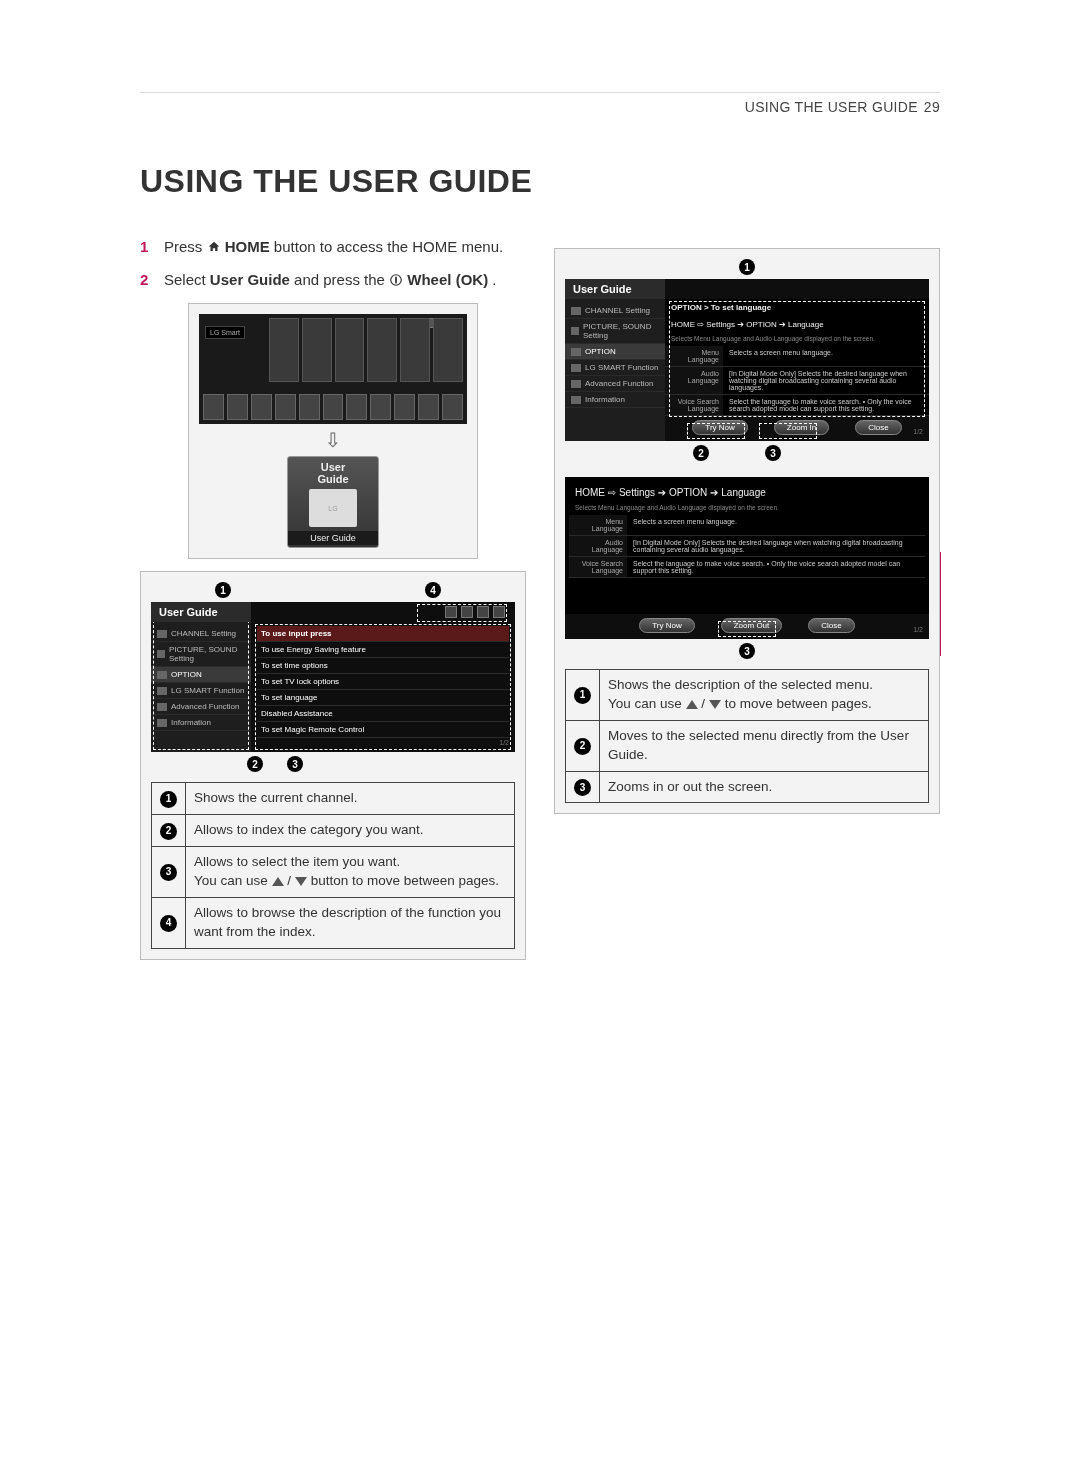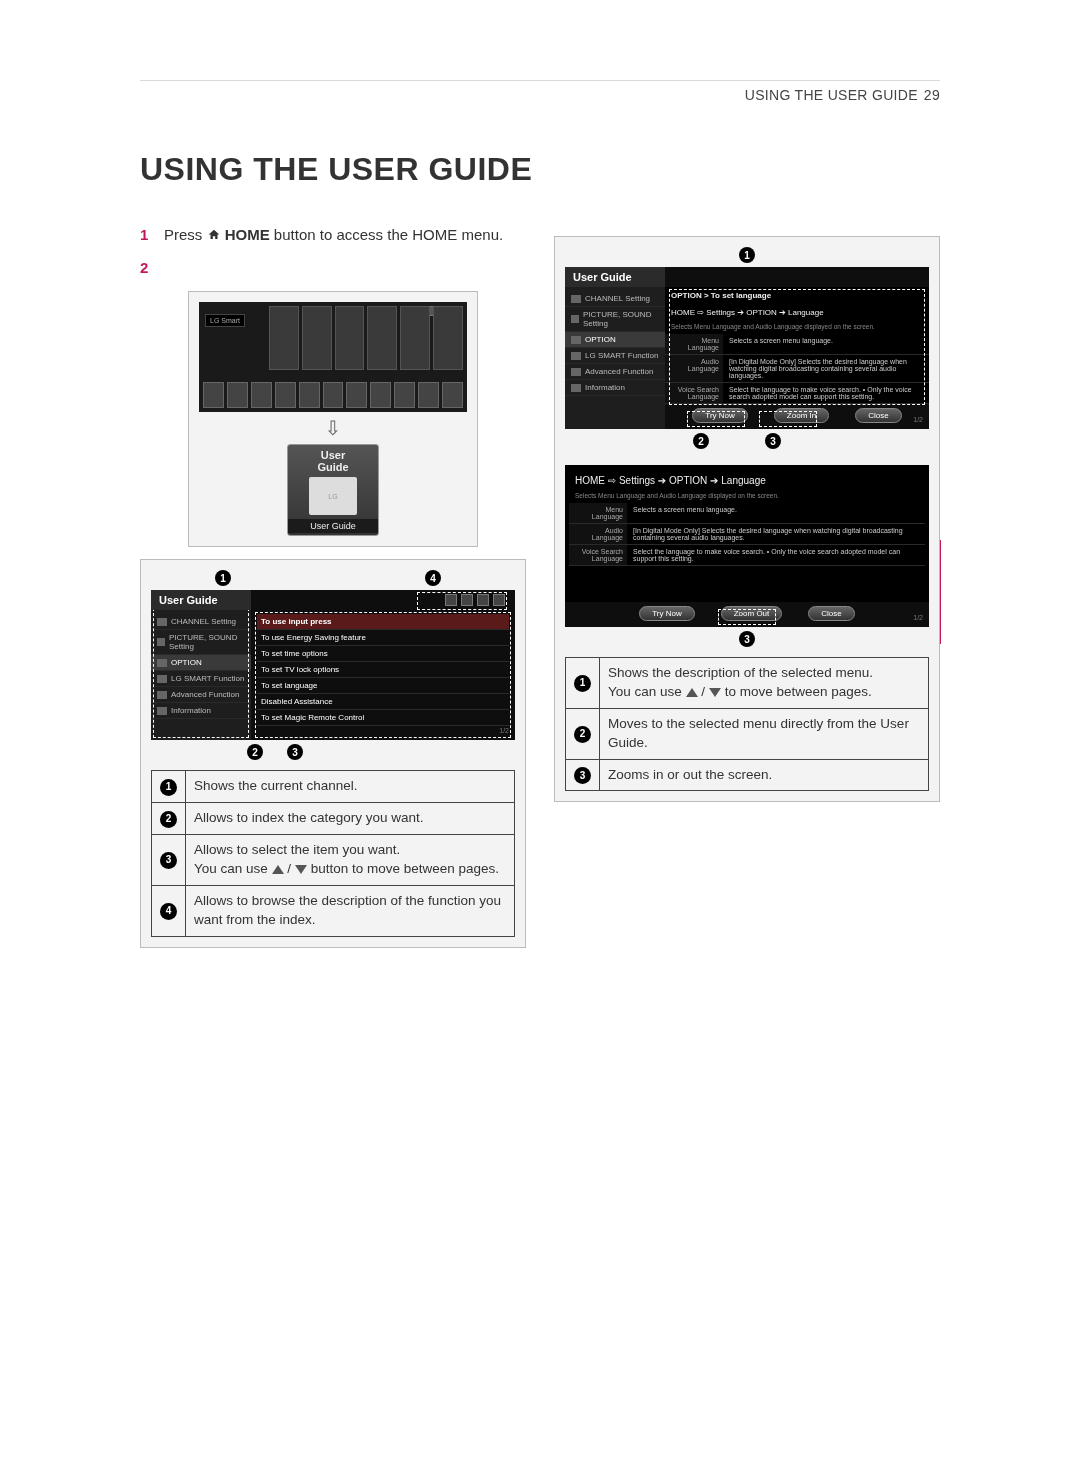--- a/index.html
+++ b/index.html
@@ -6,21 +6,21 @@
   body {
     font-family: Arial, Helvetica, sans-serif;
     background: #fff;
     width: 1080px;
     height: 1479px;
     position: relative;
     color: #333;
   }
   .page {
     width: 800px;
-    margin: 0 auto;
+    margin: 12px auto;
     padding-top: 80px;
     position: relative;
   }
   .header-rule {
     border-top: 1px solid #d9d9d9;
     padding-top: 6px;
     display: flex;
     justify-content: flex-end;
     font-size: 14px;
     letter-spacing: 0.3px;
@@ -221,20 +221,33 @@
                 <path fill="#333" d="M12 3l9 8h-3v8h-4v-5h-4v5H6v-8H3z"></path>
               </svg>
           </span>
           <span class="bold">HOME</span>
           <span> button to access the HOME menu.</span>
         </div>
       </div>
 
       <div class="step">
         <div class="num">2</div>
+        <div>
+          <span>Select </span>
+          <span class="bold">User Guide</span>
+          <span> and press the </span>
+          <span class="icon-inline">
+            <svg viewBox="0 0 24 24" width="14" height="14">
+                <circle cx="12" cy="12" r="9" fill="none" stroke="#333" stroke-width="2"></circle>
+                <rect x="10.5" y="6" width="3" height="12" rx="1.5" fill="#333"></rect>
+              </svg>
+          </span>
+          <span class="bold">Wheel (OK)</span>
+          <span>.</span>
+        </div>
       </div>
 
       <div class="figure" style="width: 290px; margin-left: auto; margin-right: auto;">
         <div class="home-screen">
           <div class="home-top-icons">
               <div class="hi"></div>
               <div class="hi"></div>
               <div class="hi"></div>
             </div>
           <div class="home-logo">LG Smart</div>

